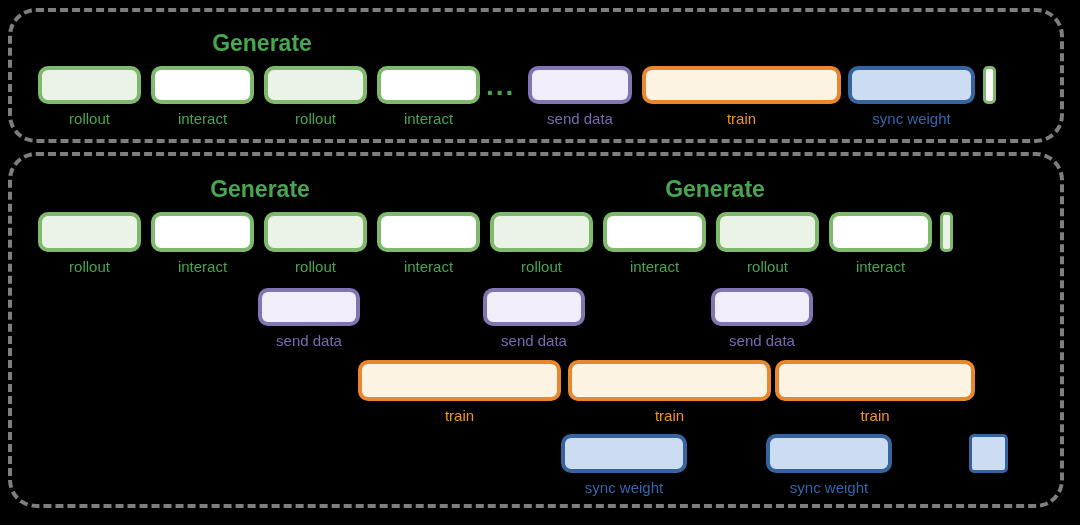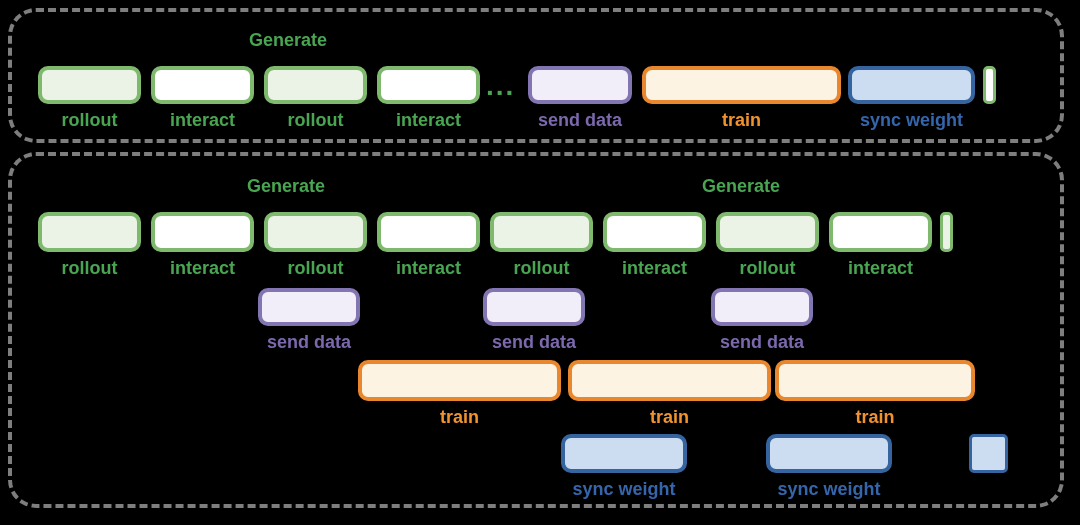--- a/index.html
+++ b/index.html
@@ -14,37 +14,36 @@
   .panel {
     position:absolute;
     border:4px dashed #7e7e7e;
     box-sizing:border-box;
     background:transparent;
   }
   .heading {
     position:absolute;
     transform:translateX(-50%);
     font-weight:bold;
-    font-size:18px;
+    font-size:23px;
     white-space:nowrap;
-    margin-left:26px;
   }
   .box {
     position:absolute;
     box-sizing:border-box;
     border-style:solid;
     border-width:4px;
     border-radius:10px;
   }
   .box.sliver { border-radius:5px; border-width:3px; }
   .box-label {
     position:absolute;
     transform:translateX(-50%);
-    font-weight:bold;
-    font-size:18px;
+    font-weight:normal;
+    font-size:15px;
     white-space:nowrap;
     text-align:right;
   }
   .ellipsis {
     position:absolute;
     font-weight:bold;
     font-size:28px;
     letter-spacing:2px;
     line-height:28px;
     white-space:nowrap;

